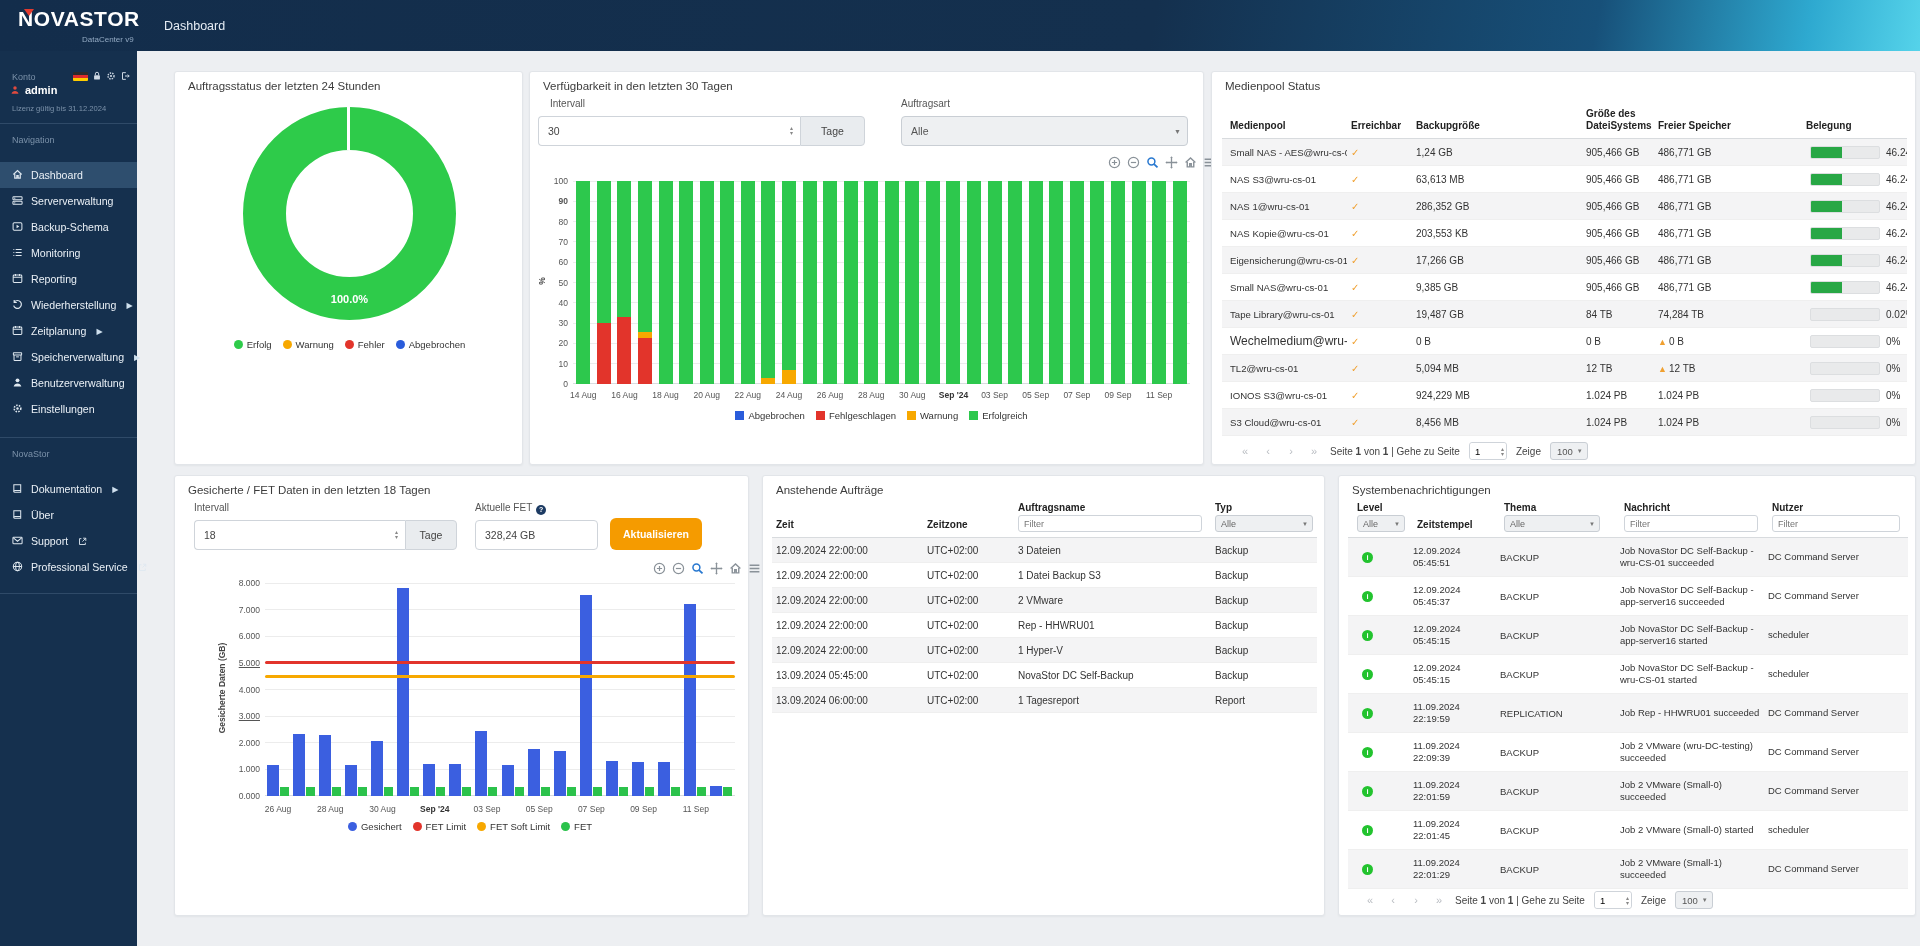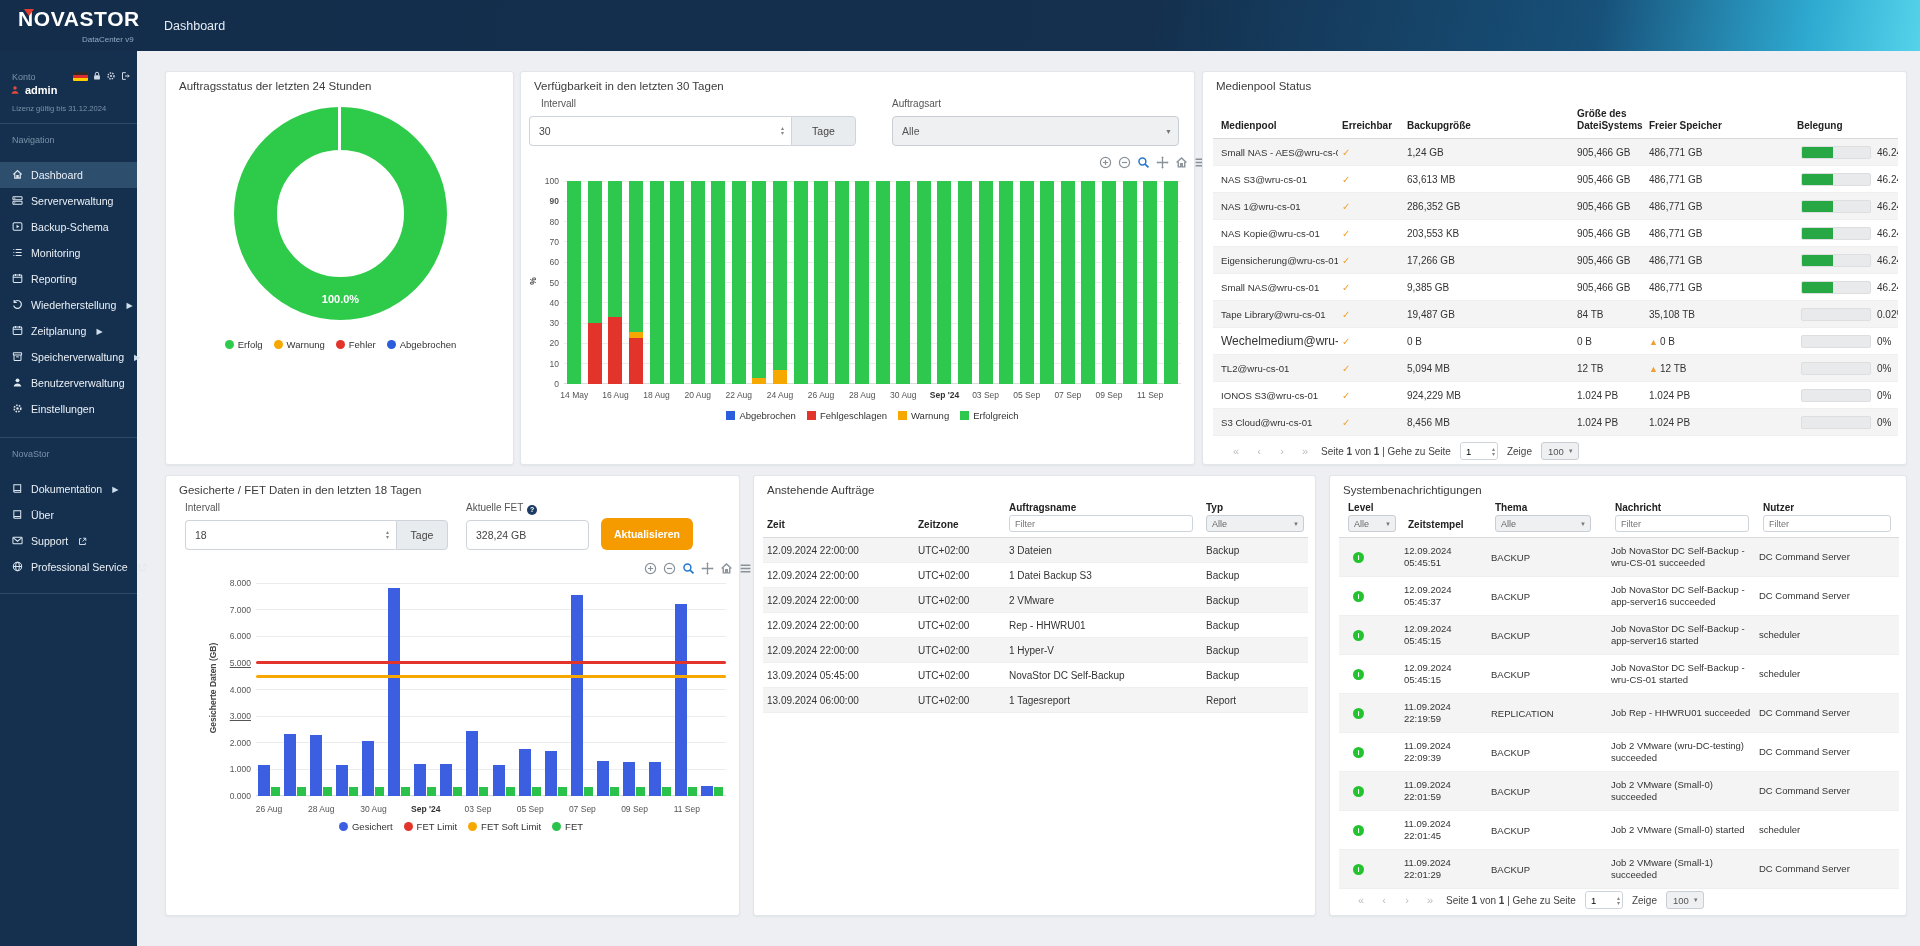--- a/index.html
+++ b/index.html
@@ -28,21 +28,21 @@
   .nav{position:absolute;left:0;width:137px;}
   .nav-item{display:flex;align-items:center;height:26px;padding:0 8px 0 12px;gap:7px;font-size:10.6px;
     color:#eaf0f6;font-weight:500;cursor:pointer;white-space:nowrap;}
   .nav-item.active{background:#2e4e6e;}
   .nav-item .ni{width:12px;height:12px;flex:0 0 12px;color:#dfe8f0;}
   .nav-item .ni svg{width:11px;height:11px;display:block;}
   .nav-chev{font-size:8px;color:#cfe0ee;margin-left:3px;}
   .nav-ext{margin-left:3px;color:#dfe8f0;}
   .nav-ext svg{width:9px;height:9px;display:block;}
   
-  .main{position:absolute;left:137px;top:51px;width:1737px;height:895px;}
+  .main{position:absolute;left:146px;top:51px;width:1737px;height:895px;}
   .card{position:absolute;background:#fff;border:1px solid #e2e5e9;border-radius:3px;
     box-shadow:0 1px 2px rgba(20,30,40,.05);}
   .card-title{position:absolute;left:13px;top:8px;font-size:11.5px;color:#3c3c3c;}
   #card-status{left:28px;top:20px;width:349px;height:394px;}
   #card-avail{left:383px;top:20px;width:675px;height:394px;}
   #card-pool{left:1065px;top:20px;width:705px;height:394px;}
   #card-fet{left:28px;top:424px;width:575px;height:441px;}
   #card-pending{left:616px;top:424px;width:563px;height:441px;}
   #card-notif{left:1192px;top:424px;width:578px;height:441px;}
   
@@ -514,21 +514,21 @@
         <div class="ytick" style="left: 10px; width: 28px; top: 246.1px;">30</div>
         <div class="ytick" style="left: 10px; width: 28px; top: 225.8px;">40</div>
         <div class="ytick" style="left: 10px; width: 28px; top: 205.5px;">50</div>
         <div class="ytick" style="left: 10px; width: 28px; top: 185.2px;">60</div>
         <div class="ytick" style="left: 10px; width: 28px; top: 164.9px;">70</div>
         <div class="ytick" style="left: 10px; width: 28px; top: 144.6px;">80</div>
         <div class="ytick" style="left: 10px; width: 28px; top: 124.3px; font-weight: bold;">90</div>
         <div class="ytick" style="left: 10px; width: 28px; top: 104px;">100</div>
       </div>
     <div id="av-xticks">
-        <div class="xtick" style="left: 27.2833px; top: 318px;">14 May</div>
+        <div class="xtick" style="left: 27.2833px; top: 318px;">14 Aug</div>
         <div class="xtick" style="left: 68.4167px; top: 318px;">16 Aug</div>
         <div class="xtick" style="left: 109.55px; top: 318px;">18 Aug</div>
         <div class="xtick" style="left: 150.683px; top: 318px;">20 Aug</div>
         <div class="xtick" style="left: 191.817px; top: 318px;">22 Aug</div>
         <div class="xtick" style="left: 232.95px; top: 318px;">24 Aug</div>
         <div class="xtick" style="left: 274.083px; top: 318px;">26 Aug</div>
         <div class="xtick" style="left: 315.217px; top: 318px;">28 Aug</div>
         <div class="xtick" style="left: 356.35px; top: 318px;">30 Aug</div>
         <div class="xtick bold" style="left: 397.483px; top: 318px;">Sep '24</div>
         <div class="xtick" style="left: 438.617px; top: 318px;">03 Sep</div>
@@ -633,21 +633,21 @@
               <div class="fill" style="width: 46.24%;"></div>
             </div>
             <span>46.24%</span>
           </div>
         </div>
         <div class="trow odd" style="grid-template-columns: 125px 65px 170px 72px 148px 105px; height: 27px;">
           <div class="tc" style="padding-left: 8px; font-size: 9.6px;">Tape Library@wru-cs-01</div>
           <div class="tc"><span class="check">✓</span></div>
           <div class="tc">19,487 GB</div>
           <div class="tc">84 TB</div>
-          <div class="tc">35,108 TB</div>
+          <div class="tc">74,284 TB</div>
           <div class="tc usage" style="padding: 0px 8px;">
             <div class="track">
               <div class="fill" style="width: 0.02%;"></div>
             </div>
             <span>0.02%</span>
           </div>
         </div>
         <div class="trow" style="grid-template-columns: 125px 65px 170px 72px 148px 105px; height: 27px;">
           <div class="tc" style="padding-left: 8px; font-size: 12px;">Wechelmedium@wru-cs-01</div>
           <div class="tc"><span class="check">✓</span></div>

